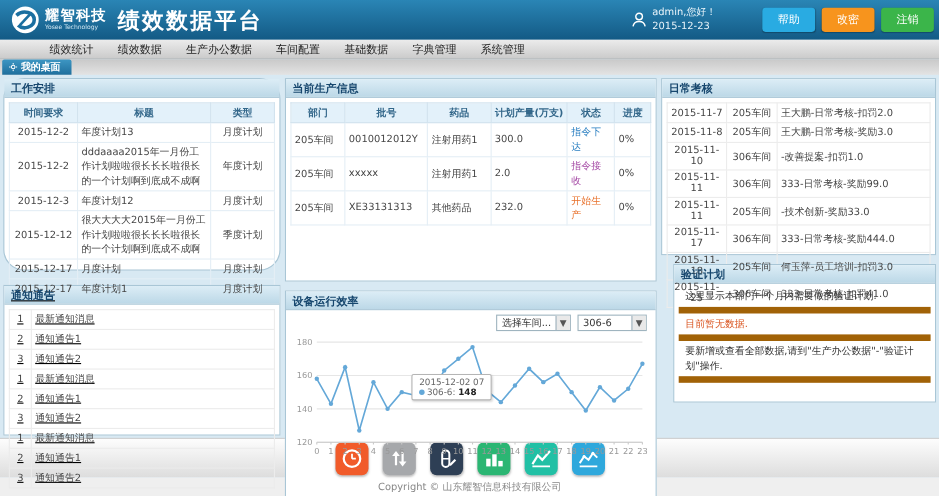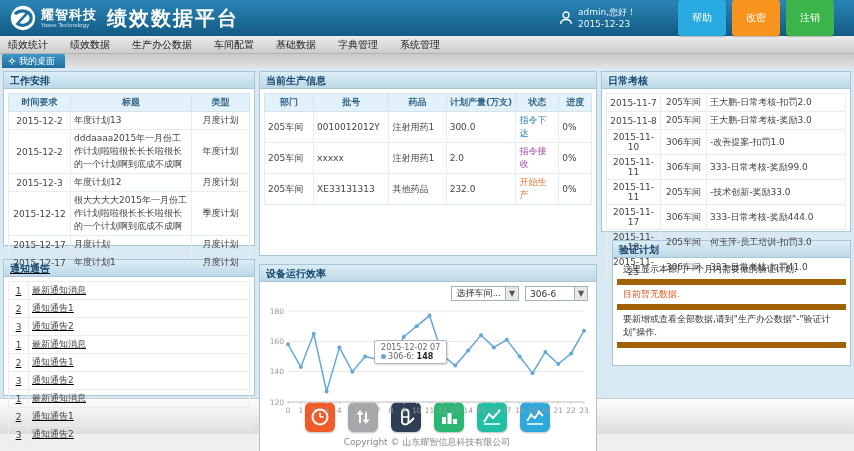--- a/index.html
+++ b/index.html
@@ -8,46 +8,46 @@
 
   
   .hdr { height:36px; background:linear-gradient(#2a85b5,#135a85); display:flex;
     align-items:center; padding:0 10px; position:relative; }
   .logo-wrap { display:flex; align-items:center; gap:5px; }
   .logo-circle { width:26px; height:26px; }
   .logo-txt { color:#fff; line-height:1; }
   .logo-txt .cn { font-size:13px; font-weight:bold; letter-spacing:1px; }
   .logo-txt .en { font-size:5.5px; color:#cfe6f2; margin-top:2px; }
   .app-title { color:#fff; font-size:20px; font-weight:bold; margin-left:10px; letter-spacing:2px; }
-  .hdr-right { position:absolute; right:20px; top:0; height:36px; display:flex; gap:6px; }
+  .hdr-right { position:absolute; right:5px; top:0; height:36px; display:flex; align-items:center; gap:6px; }
   .user-block { display:flex; align-items:center; gap:4px; margin-right:8px; }
   .user-txt { color:#eaf5fb; font-size:9px; line-height:1.35; }
   .hdr-btn { border:none; border-radius:3px; color:#fff; font-size:10px; padding:4px 14px;
     cursor:pointer; font-family:inherit; box-shadow:0 1px 1px rgba(0,0,0,.25); }
 
   
   .nav { height:18px; background:linear-gradient(#ececec,#cbcbcb); border-bottom:1px solid #b3b3b3;
     display:flex; align-items:center; padding:0 8px; gap:22px; }
   .nav-item { font-size:10px; color:#222; cursor:pointer; white-space:nowrap; }
 
   
-  .tabstrip { height:14px; background:linear-gradient(#c9c9c9,#e3e3e3); display:flex; align-items:center; }
+  .tabstrip { height:14px; background:linear-gradient(#c9c9c9,#e3e3e3); display:flex; align-items:center;font-weight:bold; }
   .tab { height:14px; margin-left:2px; background:linear-gradient(#3d96c3,#1f6f9d); color:#fff;
     font-size:9px; display:flex; align-items:center; gap:3px; padding:0 10px 0 6px;
     border-radius:2px 2px 0 0; cursor:pointer; }
 
   
   .content { display:flex; padding:3px; gap:4px; height:330px; }
   .col-left  { width:252px; flex:none; }
   .col-mid   { width:338px; flex:none; }
   .col-right { flex:1; }
   .panel { background:#fff; border:1px solid #a9c6d6; }
   .panel-h { height:17px; background:linear-gradient(#dcedf6,#bcd8e7); border-bottom:1px solid #a9c6d6;
     color:#17476e; font-size:10px; font-weight:bold; padding:2px 6px; }
-  .p-work { height:175px; }
+  .p-work { height:175px;border-radius:19px; }
   .p-notice { height:137px; margin-top:13px;text-decoration:underline; }
   .p-prod { height:185px; }
   .p-equip { height:198px; margin-top:8px; }
   .p-daily { height:161px; }
   .p-valid { height:126px; margin-top:8px;margin-left:11px; }
 
   table { border-collapse:collapse; width:calc(100% - 8px); margin:4px; font-size:9px; color:#444; }
   th { background:#e3f1fa; color:#33678a; font-weight:bold; border:1px solid #d2e3ee; padding:2px; }
   td { border:1px solid #e4eef5; padding:2px 3px; }
   .t-center { text-align:center; }
@@ -108,21 +108,21 @@
     </div>
     <div id="hdr-buttons" style="display:flex;gap:6px;margin-left:28px;">
         <button class="hdr-btn" style="background: rgb(41, 171, 226);">帮助</button>
         <button class="hdr-btn" style="background: rgb(247, 148, 29);">改密</button>
         <button class="hdr-btn" style="background: rgb(59, 181, 74);">注销</button>
       </div>
   </div>
 </div>
 
 <div class="nav">
-    <div id="nav-items" style="display:flex;gap:22px;">
+    <div id="nav-items" style="display:flex;gap:22px;margin-left:37px;">
       <div class="nav-item">绩效统计</div>
       <div class="nav-item">绩效数据</div>
       <div class="nav-item">生产办公数据</div>
       <div class="nav-item">车间配置</div>
       <div class="nav-item">基础数据</div>
       <div class="nav-item">字典管理</div>
       <div class="nav-item">系统管理</div>
     </div>
   </div>
 

